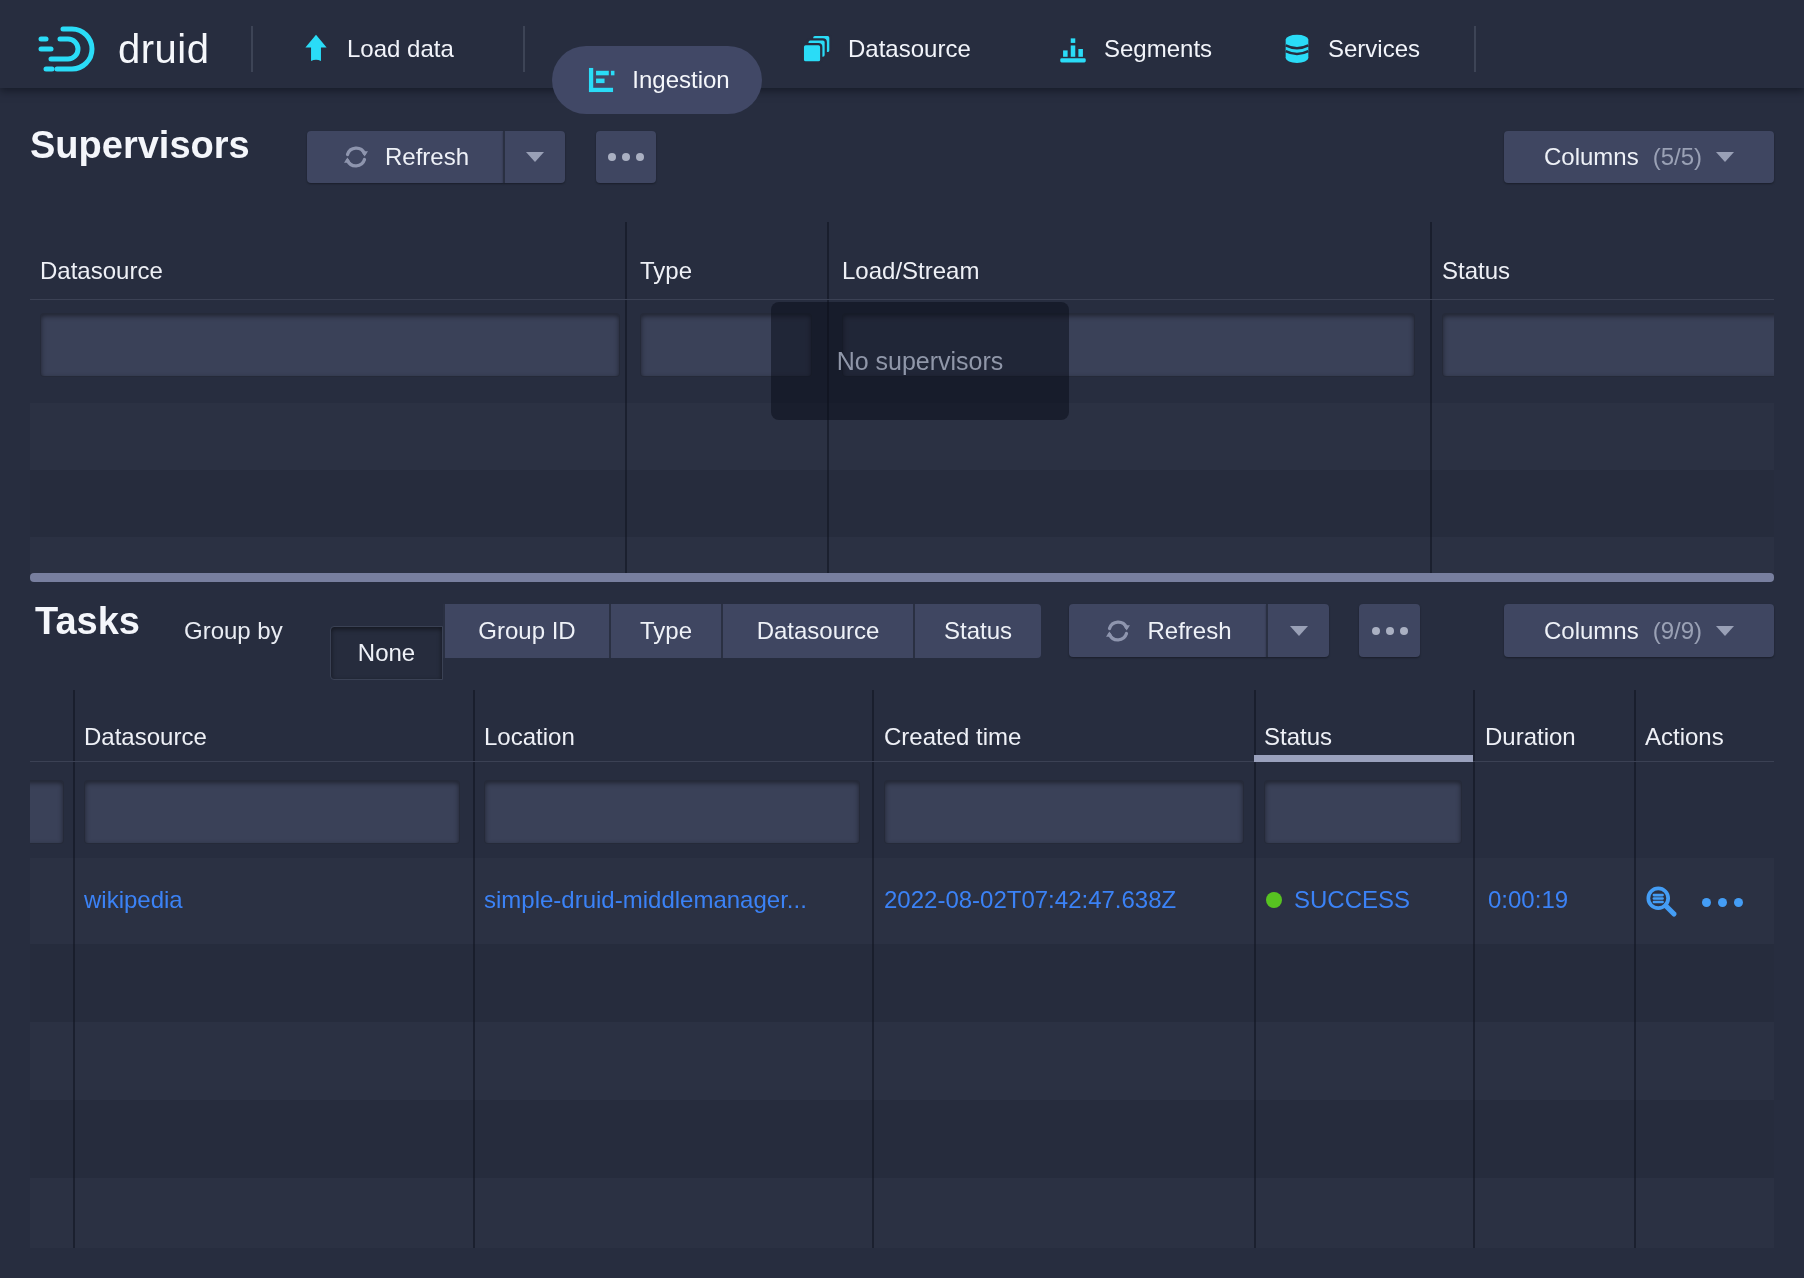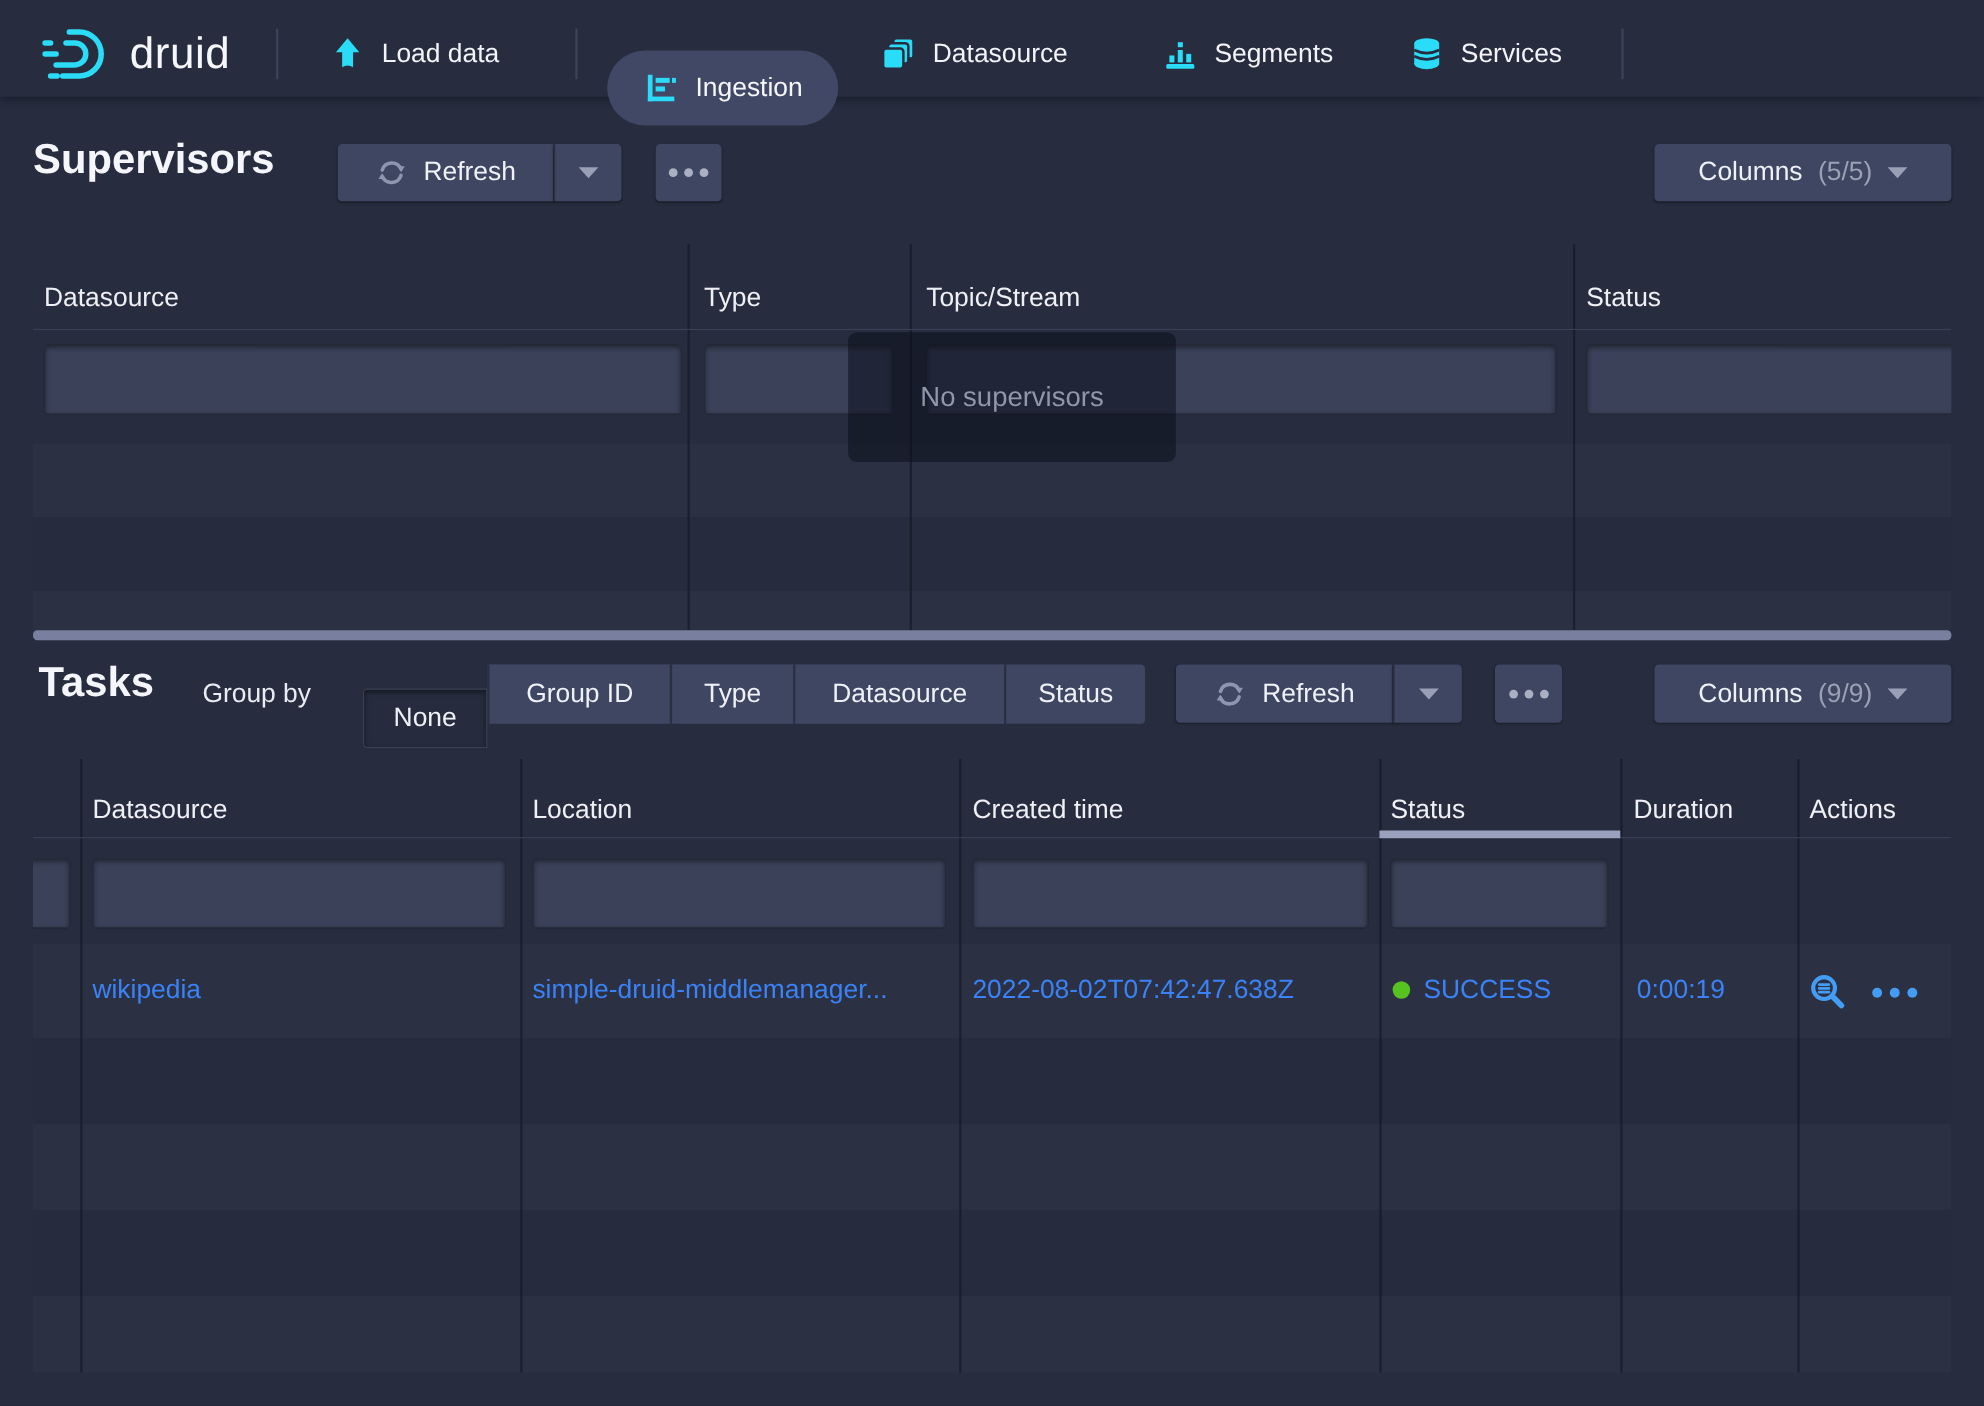--- a/index.html
+++ b/index.html
@@ -230,21 +230,21 @@
       <div class="stripe dk sup-r2"></div>
       <div class="stripe lt sup-r3"></div>
 
       <div class="vdiv sup-v0"></div>
       <div class="vdiv sup-v1"></div>
       <div class="vdiv sup-v2"></div>
       <div class="hline sup-hline"></div>
 
       <span class="th sup-th0">Datasource</span>
       <span class="th sup-th1">Type</span>
-      <span class="th sup-th2">Topic/Stream</span>
+      <span class="th sup-th2">Load/Stream</span>
       <span class="th sup-th3">Status</span>
 
       <input class="filter sup-f0" style="">
       <input class="filter sup-f1" style="">
       <input class="filter sup-f2" style="">
       <input class="filter sup-f3" style="">
 
       <div class="overlay">
         <span>No supervisors</span>
       </div>

